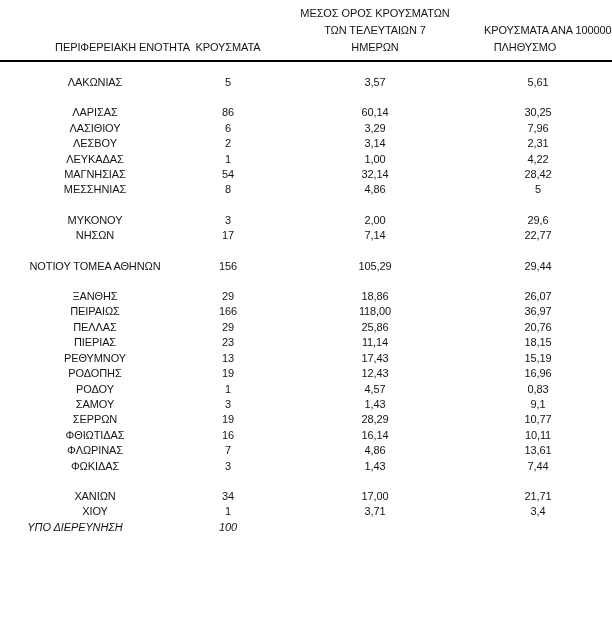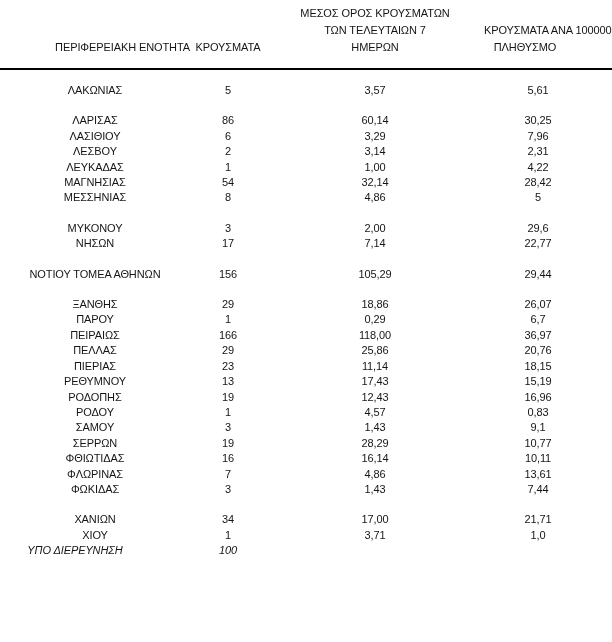--- a/index.html
+++ b/index.html
@@ -22,21 +22,21 @@
   col.c1 { width: 190px; }
   col.c2 { width: 76px; }
   col.c3 { width: 218px; }
   col.c4 { width: 128px; }
 
   thead th {
     font-weight: normal;
     vertical-align: bottom;
     text-align: center;
     line-height: 17px;
-    padding: 5px 0 12px 0;
+    padding: 5px 0 4px 0;
     border-bottom: 2px solid #000000;
     white-space: nowrap;
   }
   thead th.h-region { text-align: right; padding-left: 5px; }
   thead th.h-per100k { padding-right: 46px; }
 
   tbody td {
     text-align: center;
     line-height: 15.4px;
     height: 15.4px;
@@ -156,26 +156,20 @@
         <tr class="spacer">
           <td colspan="4"></td>
         </tr>
         <tr class="data-row">
           <td class="c1">ΞΑΝΘΗΣ</td>
           <td class="c2">29</td>
           <td class="c3">18,86</td>
           <td class="c4">26,07</td>
         </tr>
         <tr class="data-row">
-          <td class="c1">ΠΑΡΟΥ</td>
-          <td class="c2">1</td>
-          <td class="c3">0,29</td>
-          <td class="c4">6,7</td>
-        </tr>
-        <tr class="data-row">
           <td class="c1">ΠΕΙΡΑΙΩΣ</td>
           <td class="c2">166</td>
           <td class="c3">118,00</td>
           <td class="c4">36,97</td>
         </tr>
         <tr class="data-row">
           <td class="c1">ΠΕΛΛΑΣ</td>
           <td class="c2">29</td>
           <td class="c3">25,86</td>
           <td class="c4">20,76</td>
@@ -240,21 +234,21 @@
         <tr class="data-row">
           <td class="c1">ΧΑΝΙΩΝ</td>
           <td class="c2">34</td>
           <td class="c3">17,00</td>
           <td class="c4">21,71</td>
         </tr>
         <tr class="data-row">
           <td class="c1">ΧΙΟΥ</td>
           <td class="c2">1</td>
           <td class="c3">3,71</td>
-          <td class="c4">1,0</td>
+          <td class="c4">3,4</td>
         </tr>
         <tr class="data-row row-italic">
           <td class="c1">ΥΠΟ ΔΙΕΡΕΥΝΗΣΗ</td>
           <td class="c2">100</td>
           <td class="c3"></td>
           <td class="c4"></td>
         </tr>
       </tbody>
   </table>
 </div>

